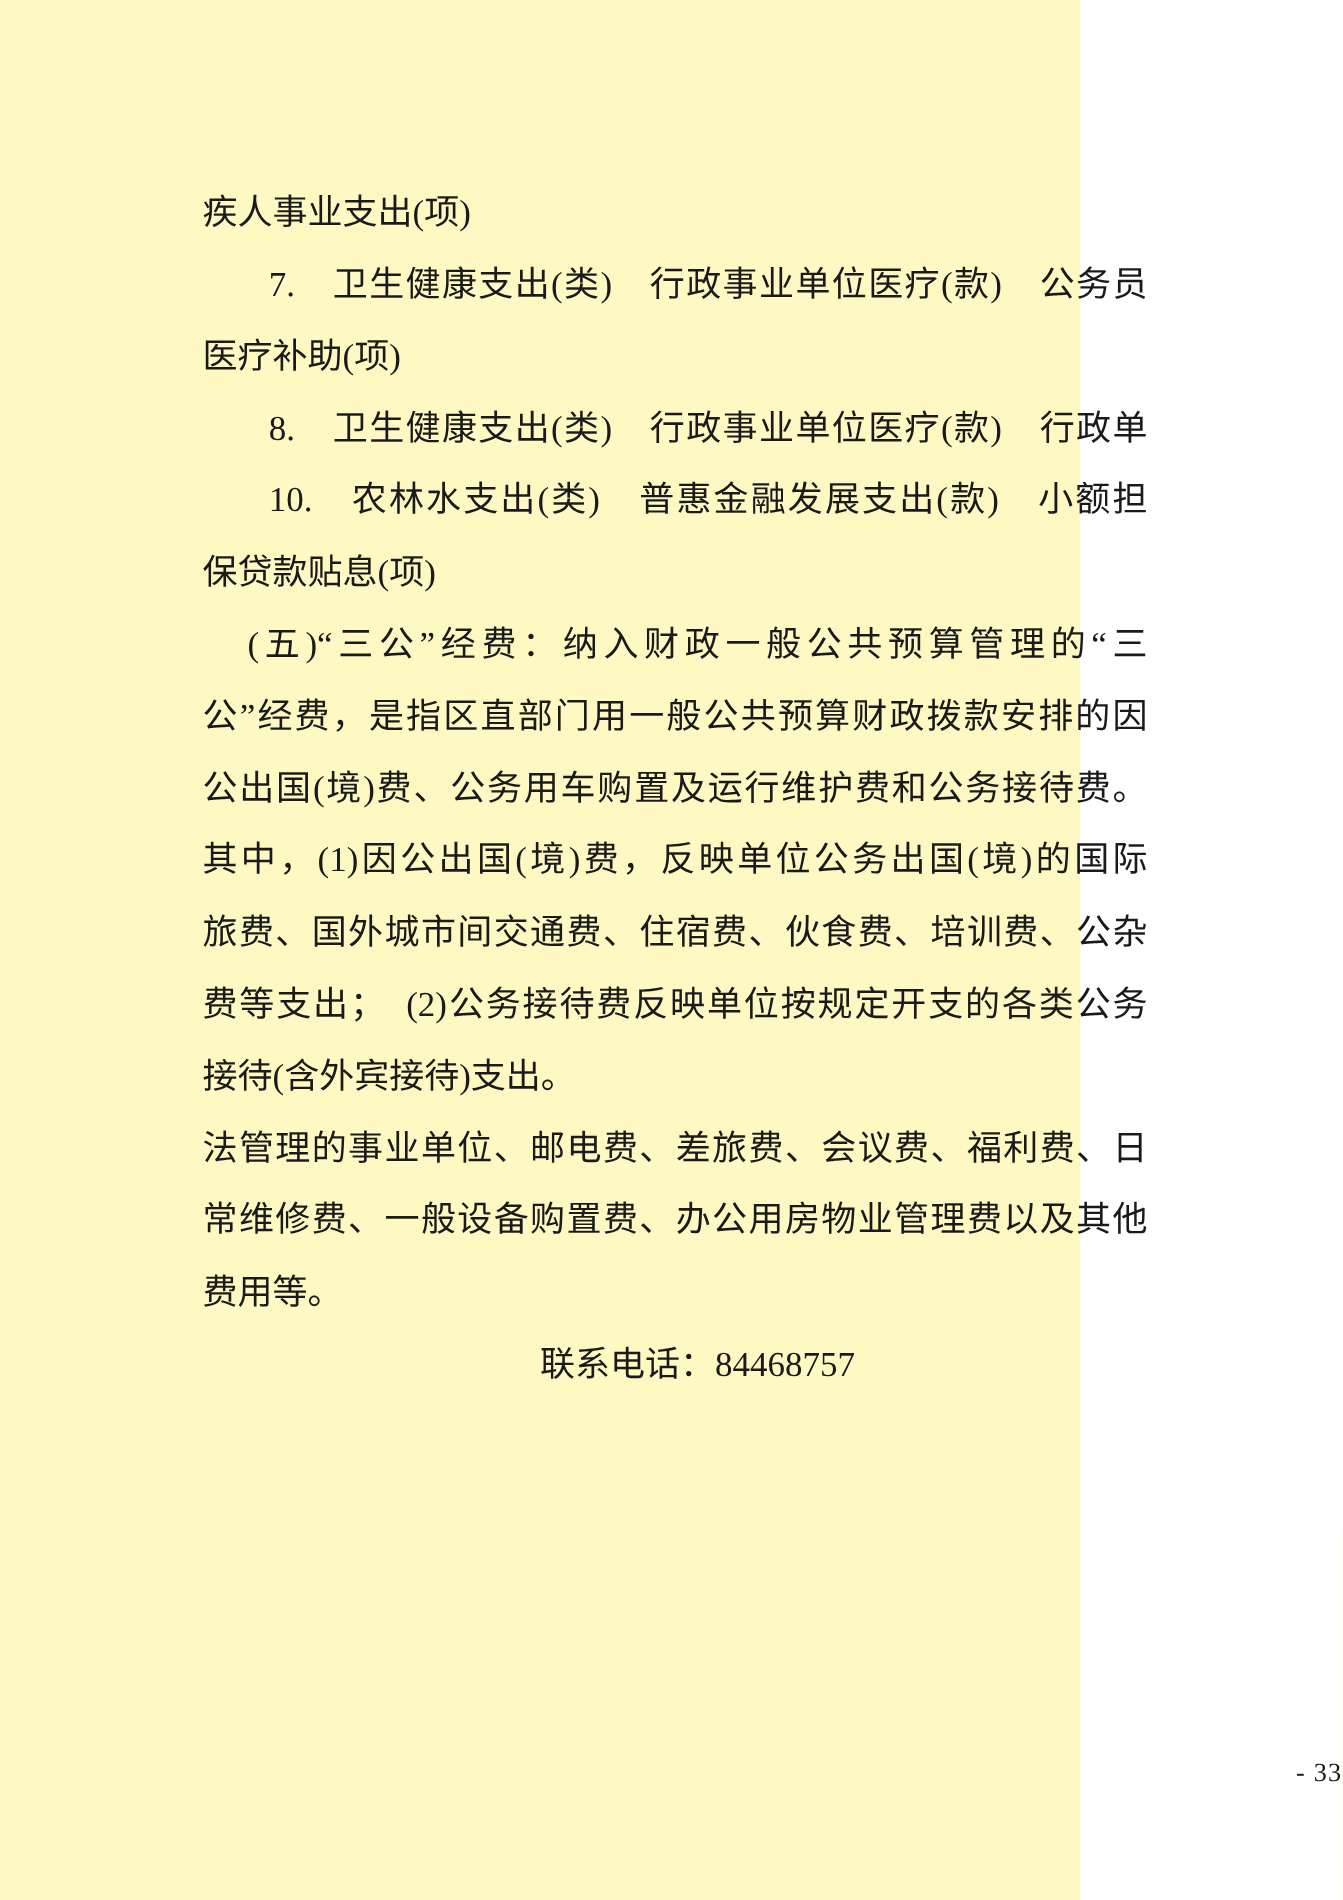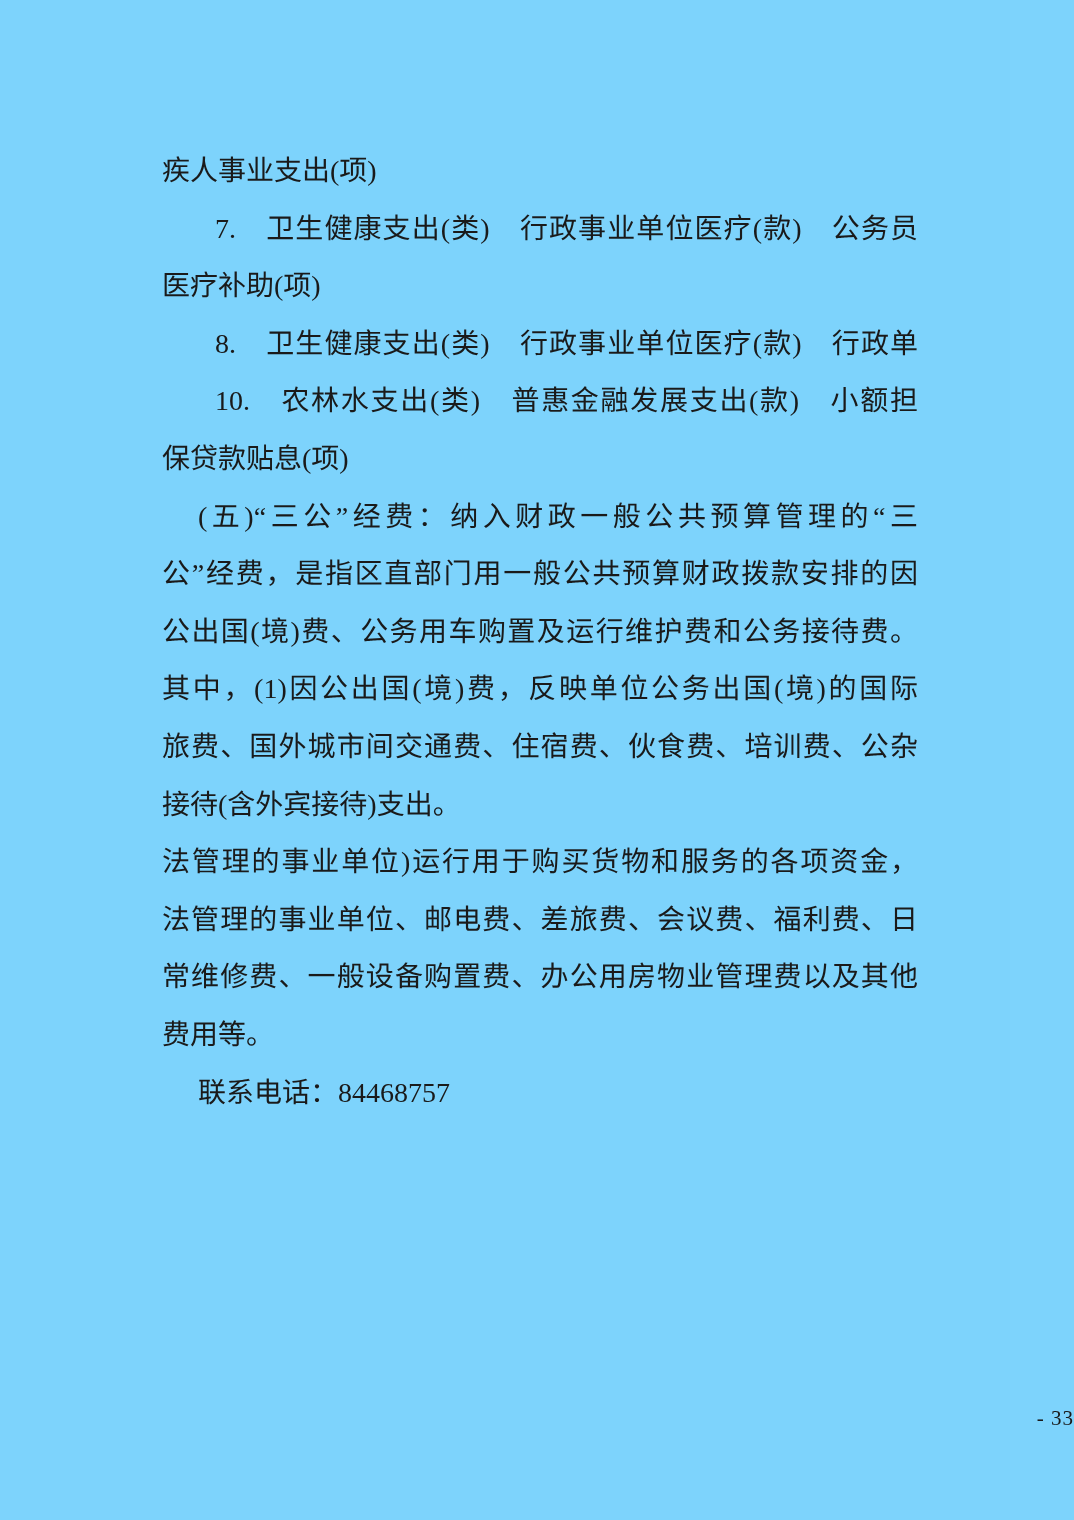--- a/index.html
+++ b/index.html
@@ -11,44 +11,44 @@
     position: relative;
     width: 1074px;
     height: 1520px;
     font-family: "Liberation Serif", serif;
     color: #1a1a1a;
     overflow: hidden;
   }
   .page {
     position: absolute;
     left: 0; top: 0;
-    width: 1074px;
+    width: 864px;
     height: 1520px;
-    background: #7dd3fc;
+    background: #fef9c3;
   }
   .doc-body {
     position: absolute;
     left: 162px;
     top: 142px;
     width: 756px;
   }
   .line {
     height: 57.6px;
     line-height: 57.6px;
     font-size: 28px;
     white-space: nowrap;
     text-align: left;
   }
   .line.fill {
     white-space: normal;
     text-align: justify;
     text-align-last: justify;
     text-justify: inter-character;
   }
-  .indent-1 { padding-left: 36px; }
+  .indent-1 { padding-left: 36px; text-align: center; }
   .indent-2 { padding-left: 53px; }
   .page-footer {
     position: absolute;
     left: 0;
     top: 1403px;
     width: 1074px;
     height: 30px;
     line-height: 30px;
     text-align: right;
     font-size: 21px;
@@ -65,21 +65,21 @@
       <div class="line fill indent-2">7.　卫生健康支出(类)　行政事业单位医疗(款)　公务员</div>
       <div class="line">医疗补助(项)</div>
       <div class="line fill indent-2">8.　卫生健康支出(类)　行政事业单位医疗(款)　行政单</div>
       <div class="line fill indent-2">10.　农林水支出(类)　普惠金融发展支出(款)　小额担</div>
       <div class="line">保贷款贴息(项)</div>
       <div class="line fill indent-1">(五)“三公”经费：纳入财政一般公共预算管理的“三</div>
       <div class="line fill">公”经费，是指区直部门用一般公共预算财政拨款安排的因</div>
       <div class="line fill">公出国(境)费、公务用车购置及运行维护费和公务接待费。</div>
       <div class="line fill">其中，(1)因公出国(境)费，反映单位公务出国(境)的国际</div>
       <div class="line fill">旅费、国外城市间交通费、住宿费、伙食费、培训费、公杂</div>
+      <div class="line fill">费等支出；　(2)公务接待费反映单位按规定开支的各类公务</div>
       <div class="line">接待(含外宾接待)支出。</div>
-      <div class="line fill">法管理的事业单位)运行用于购买货物和服务的各项资金，</div>
       <div class="line fill">法管理的事业单位、邮电费、差旅费、会议费、福利费、日</div>
       <div class="line fill">常维修费、一般设备购置费、办公用房物业管理费以及其他</div>
       <div class="line">费用等。</div>
       <div class="line indent-1">联系电话：84468757</div>
     </div>
   <div class="page-footer">- 33</div>
 </div>
 
 </body></html>

